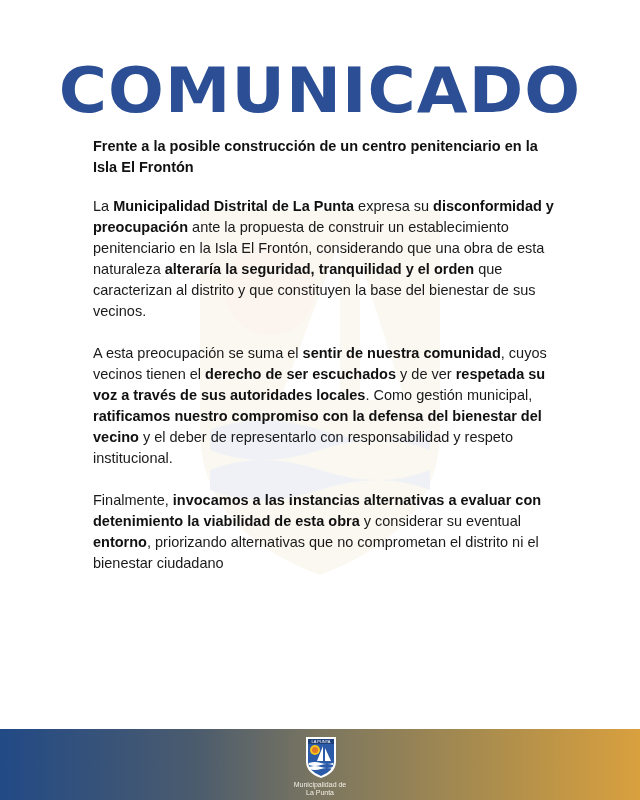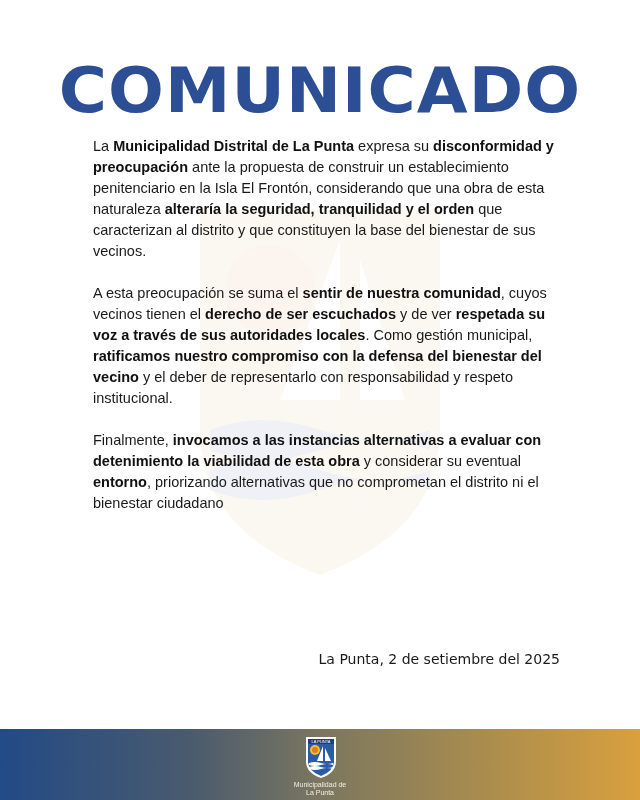--- a/index.html
+++ b/index.html
@@ -52,27 +52,28 @@
   <circle cx="80" cy="90" r="45" fill="#e0792a"></circle>
   <path d="M150 40 L150 200 L90 200 Z" fill="#ffffff"></path>
   <path d="M170 60 L170 200 L215 200 Z" fill="#ffffff"></path>
   <path d="M20 230 Q70 210 130 230 T240 230 V250 Q190 230 130 250 T20 250 Z" fill="#2b4e94"></path>
   <path d="M20 270 Q70 250 130 270 T240 270 V290 Q190 270 130 290 T20 290 Z" fill="#2b4e94"></path>
 </svg>
 
 <h1 class="title">COMUNICADO</h1>
 
 <div class="content">
+  <p class="subject">Frente a la posible construcción de un centro penitenciario en la Isla El Frontón</p>
   <p class="para"><span>La </span><b>Municipalidad Distrital de La Punta</b><span> expresa su </span><b>disconformidad y preocupación</b><span> ante la propuesta de construir un establecimiento penitenciario en la Isla El Frontón, considerando que una obra de esta naturaleza </span><b>alteraría la seguridad, tranquilidad y el orden</b><span> que caracterizan al distrito y que constituyen la base del bienestar de sus vecinos.</span></p>
   <p class="para"><span>A esta preocupación se suma el </span><b>sentir de nuestra comunidad</b><span>, cuyos vecinos tienen el </span><b>derecho de ser escuchados</b><span> y de ver </span><b>respetada su voz a través de sus autoridades locales</b><span>. Como gestión municipal, </span><b>ratificamos nuestro compromiso con la defensa del bienestar del vecino</b><span> y el deber de representarlo con responsabilidad y respeto institucional.</span></p>
   <p class="para"><span>Finalmente, </span><b>invocamos a las instancias alternativas a evaluar con detenimiento la viabilidad de esta obra</b><span> y considerar su eventual </span><b>entorno</b><span>, priorizando alternativas que no comprometan el distrito ni el bienestar ciudadano</span></p>
 </div>
 
 <div class="signoff">
-  <span class="place">La Punta, 2 de setiembre del 2025</span><br>
+  <br>
 </div>
 
 <div class="footer">
   <svg class="footer-logo" viewBox="0 0 34 44">
     <path d="M2 2 H32 V26 Q32 38 17 43 Q2 38 2 26 Z" fill="#ffffff"></path>
     <path d="M4 4 H30 V26 Q30 36 17 41 Q4 36 4 26 Z" fill="#2b5aa8"></path>
     <rect x="4" y="4" width="26" height="5" fill="#1d3f7a"></rect>
     <text x="17" y="8" font-size="4" text-anchor="middle" fill="#ffffff" font-family="Liberation Sans, sans-serif">LA PUNTA</text>
     <circle cx="11" cy="15" r="5" fill="#f5c21b"></circle>
     <circle cx="11" cy="15" r="3" fill="#e0792a"></circle>

